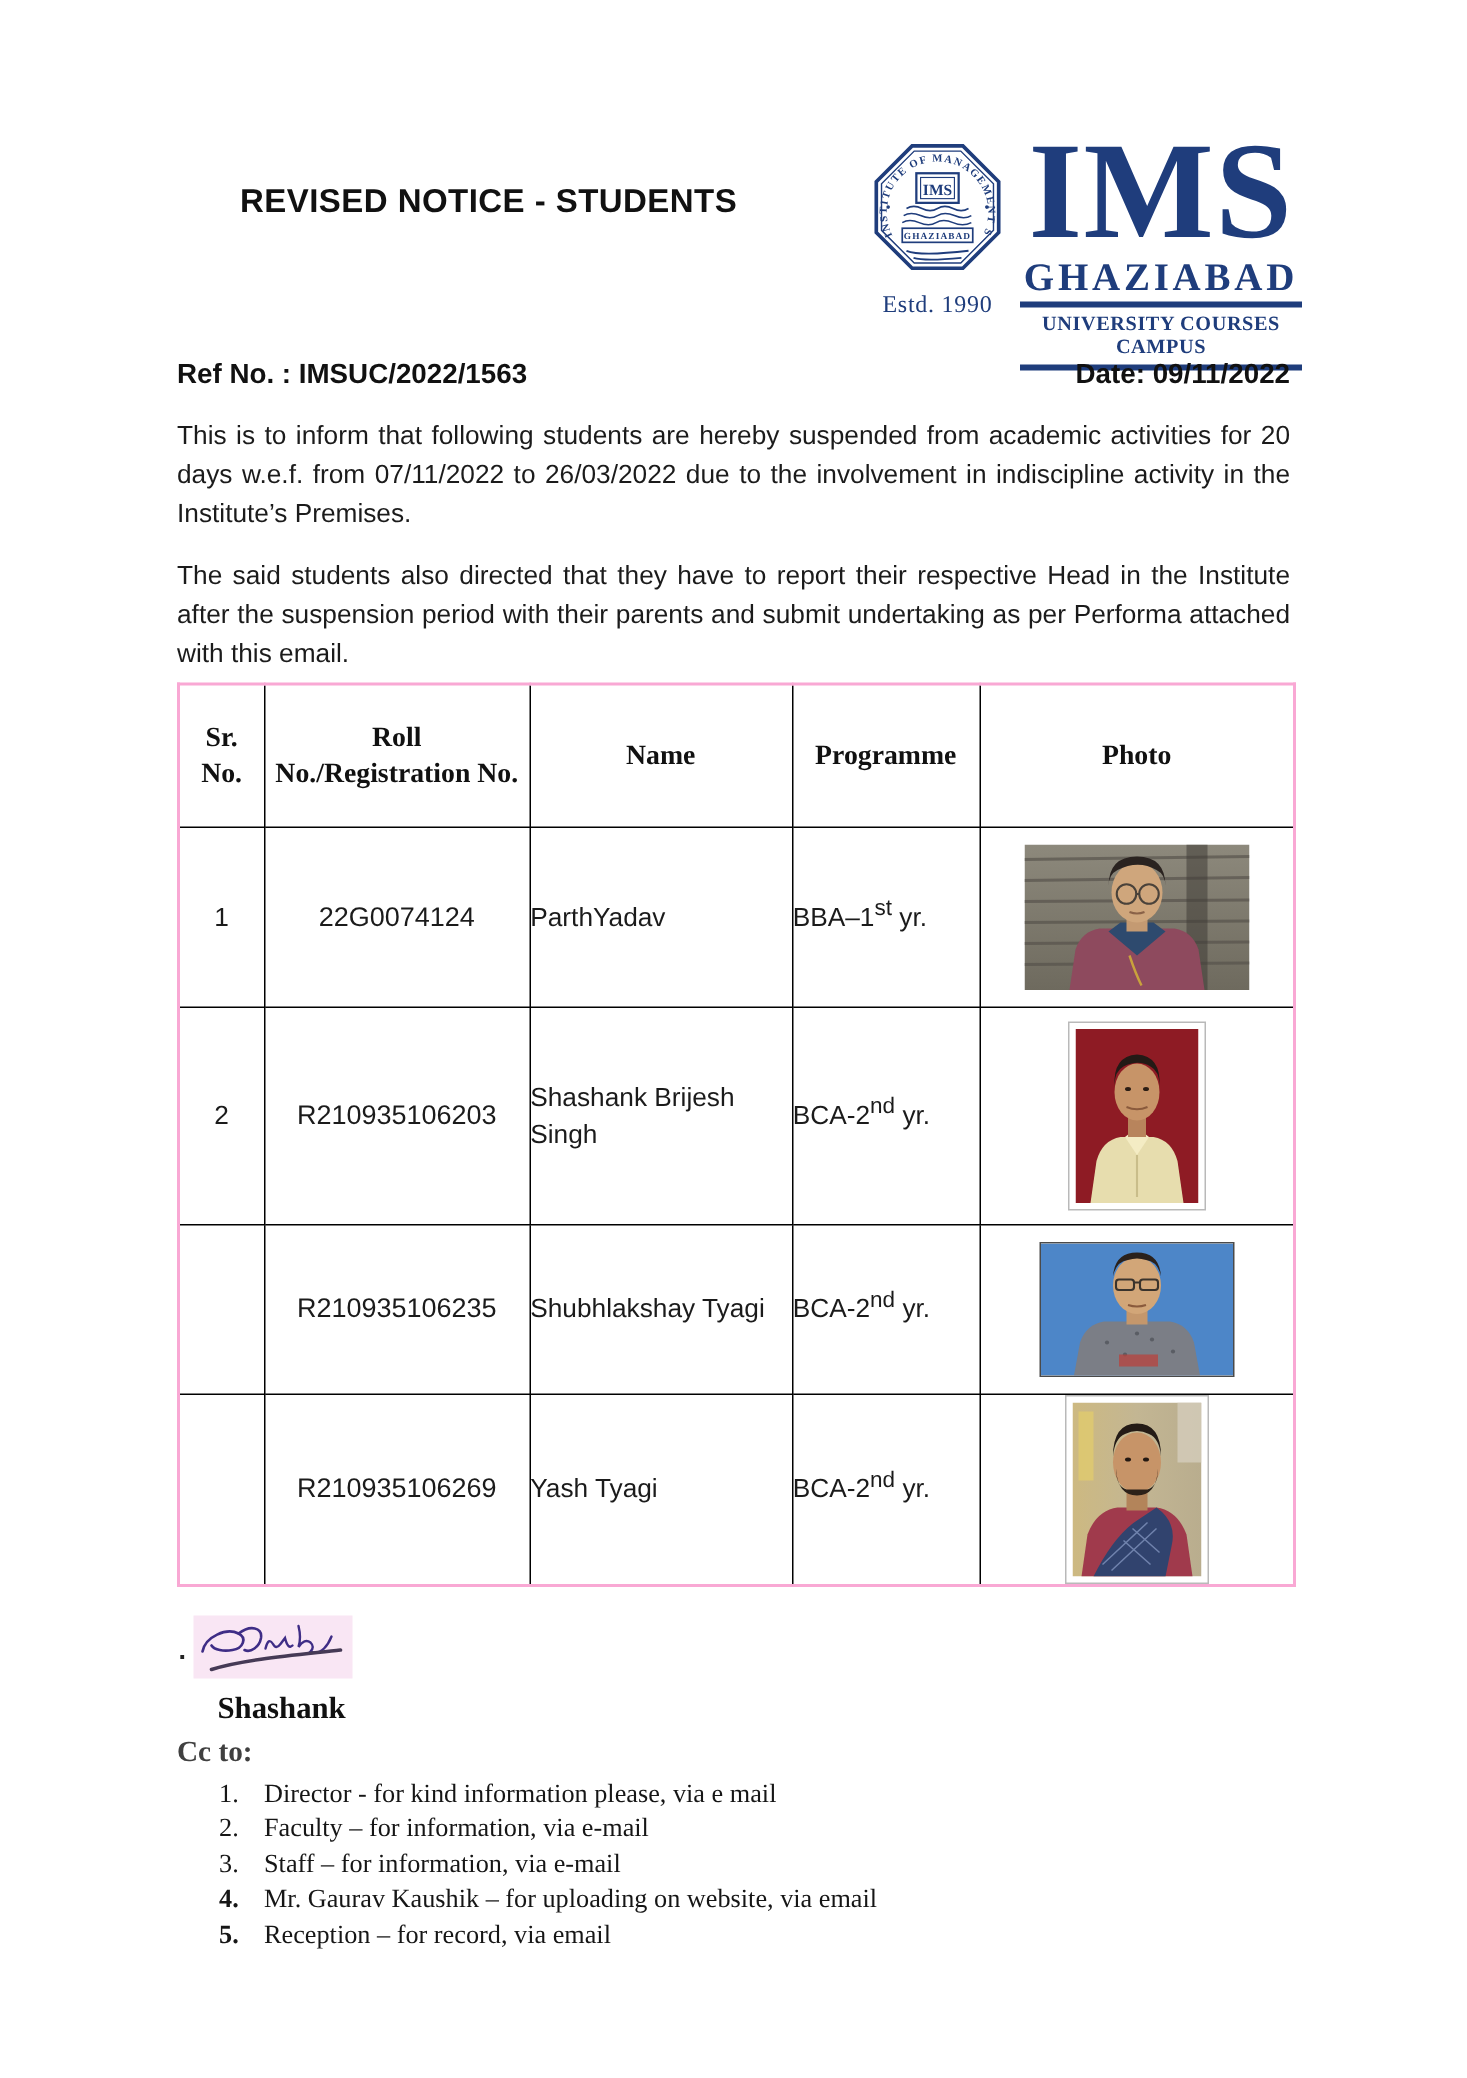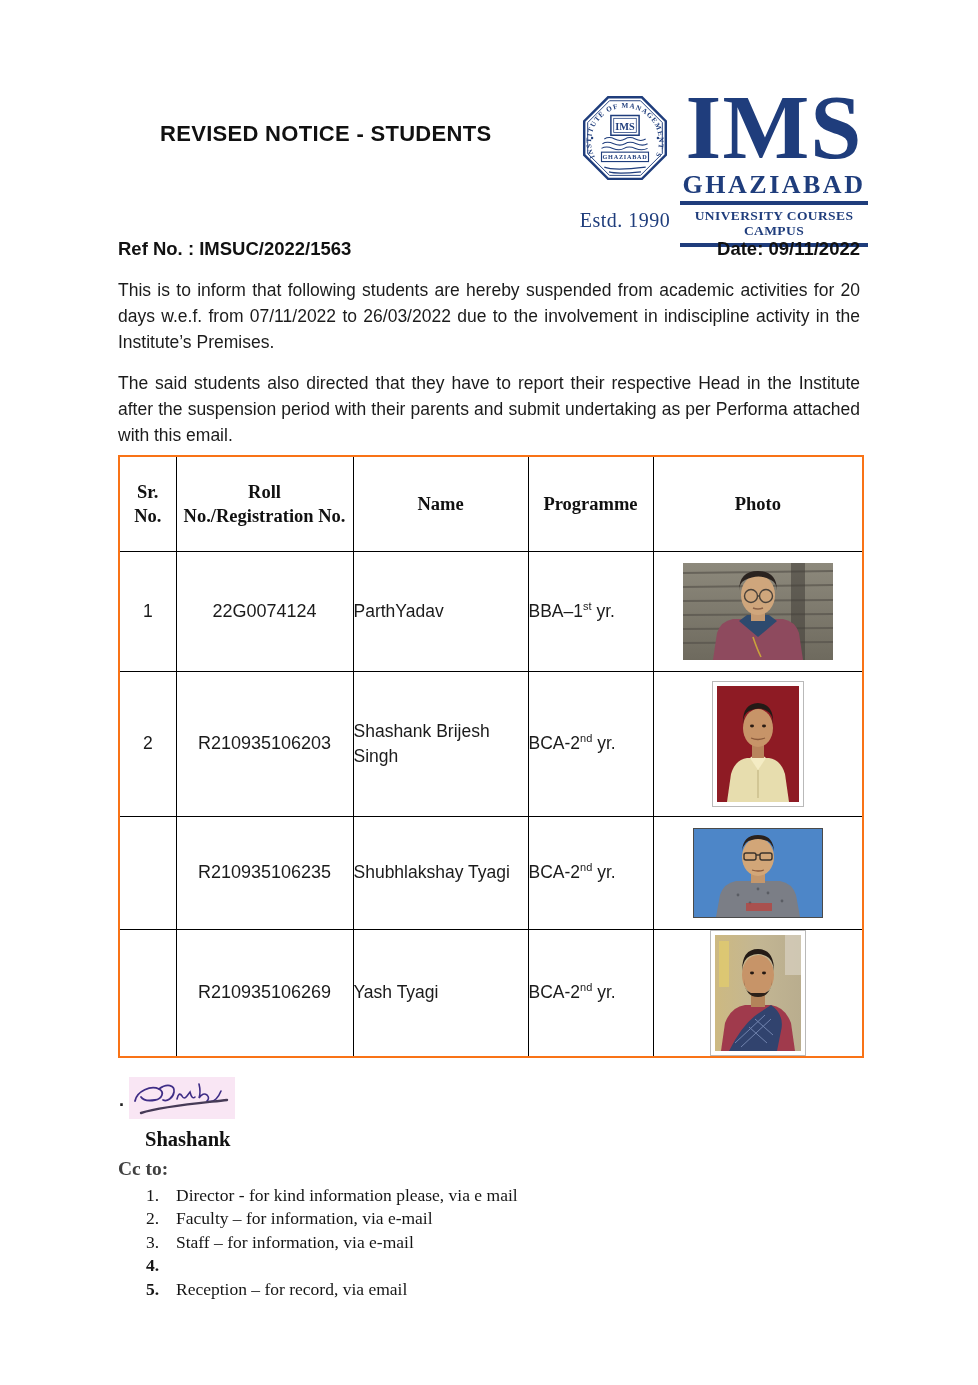--- a/index.html
+++ b/index.html
@@ -8,21 +8,21 @@
     font-family:"Liberation Sans", sans-serif; color:#1b1b1b; overflow:hidden;
   }
   .abs { position:absolute; }
 
   
   .doc-title {
     left:160px; top:121px; font-size:22px; font-weight:bold; letter-spacing:.3px;
     color:#111;
   }
   .emblem-wrap { left:578px; top:89px; width:94px; text-align:center; }
-  .estd { font-family:"Liberation Serif", serif; color:#1f3d7c; font-size:20px; margin-top:16px; letter-spacing:.5px; }
+  .estd { font-family:"Liberation Serif", serif; color:#1f3d7c; font-size:16px; margin-top:1px; letter-spacing:.5px; }
   .wordmark { left:680px; top:88px; width:188px; text-align:center; color:#1f3d7c; }
   .wordmark .ims-big {
     font-family:"Liberation Serif", serif; font-weight:bold; font-size:92px;
     line-height:78px; letter-spacing:1px; display:block;
   }
   .wordmark .city {
     font-family:"Liberation Serif", serif; font-weight:bold; font-size:26px;
     letter-spacing:2.5px; display:block; margin-top:6px; line-height:26px;
   }
   .navy-rule { border:0; border-top:4px solid #1f3d7c; margin:3px 0 2px 0; }
@@ -38,35 +38,35 @@
   }
 
   
   .para { left:118px; width:742px; font-size:17.5px; line-height:26px; text-align:justify; color:#1b1b1b; }
   .para.p1 { top:277px; }
   .para.p2 { top:370px; }
 
   
   table.students {
     position:absolute; left:118px; top:455px; width:744px;
-    border-collapse:collapse; table-layout:fixed; border:2px solid #f97316;
+    border-collapse:collapse; table-layout:fixed; border:2px solid #f9a8d4;
   }
   table.students th, table.students td {
     border:1.6px solid #000; vertical-align:middle; padding:0;
   }
   table.students th {
     font-family:"Liberation Serif", serif; font-weight:bold; font-size:18.5px;
     text-align:center; line-height:24px; padding:4px 6px; color:#111;
   }
   td.c-sr  { text-align:center; font-size:17.5px; }
   td.c-roll{ text-align:center; font-size:18px; }
   td.c-name{ text-align:left; font-size:17.5px; padding:4px 18px 4px 10px; line-height:25px; }
   td.c-prog{ text-align:left; font-size:17.5px; padding:4px 4px 4px 9px; }
   td.c-photo{ text-align:center; }
-  td.c-prog sup { font-size:11px; line-height:0;margin-top:40px; }
+  td.c-prog sup { font-size:15px; line-height:0;margin-top:40px; }
   tr.rh-hdr { height:95px; }
   tr.rh-1 { height:120px; }
   tr.rh-2 { height:145px; }
   tr.rh-3 { height:113px; }
   tr.rh-4 { height:99px; }
 
   .photo { display:inline-block; vertical-align:middle; line-height:0; }
   .frame-white { background:#fff; border:1px solid #b9b9b9; padding:4px; }
   .frame-thin  { border:1px solid #4a4a4a; }
 
@@ -309,20 +309,21 @@
       <span class="cc-text">Faculty – for information, via e-mail</span>
     </div>
     <div class="cc-item">
       <span class="cc-num">3.</span>
         <span class="cc-gap"></span>
       <span class="cc-text">Staff – for information, via e-mail</span>
     </div>
     <div class="cc-item bold-num">
       <span class="cc-num">4.</span>
         <span class="cc-gap"></span>
+      <span class="cc-text">Mr. Gaurav Kaushik – for uploading on website, via email</span>
     </div>
     <div class="cc-item bold-num">
       <span class="cc-num">5.</span>
         <span class="cc-gap"></span>
       <span class="cc-text">Reception – for record, via email</span>
     </div>
   </div>
 
 </div>
 

